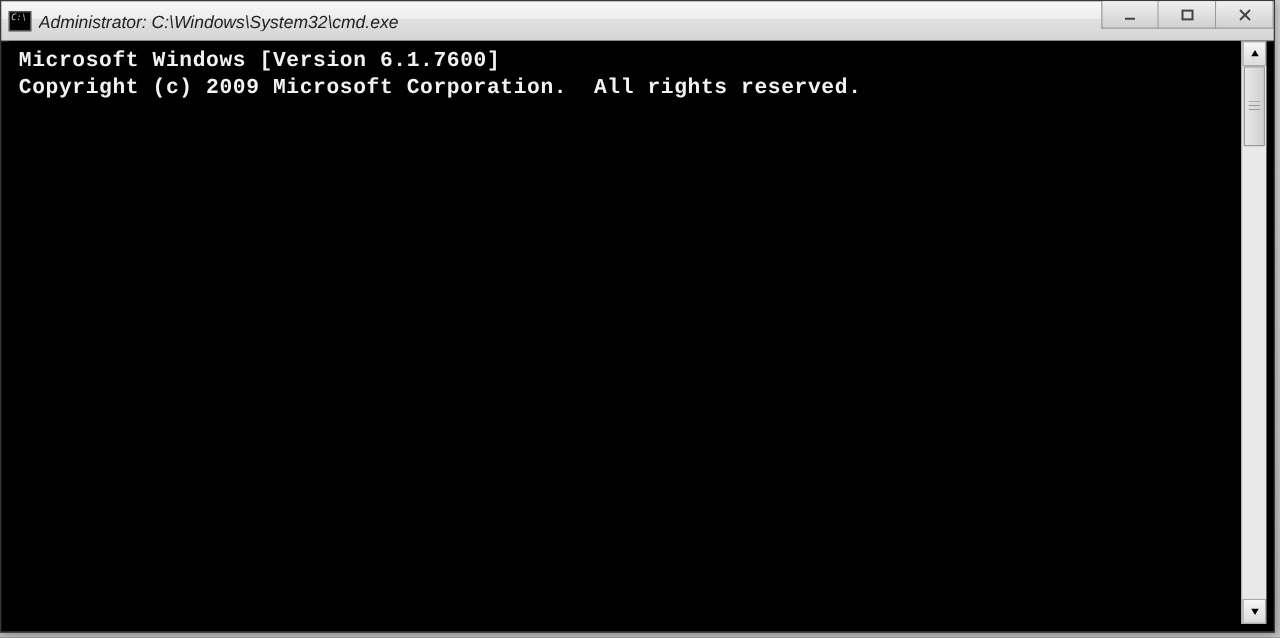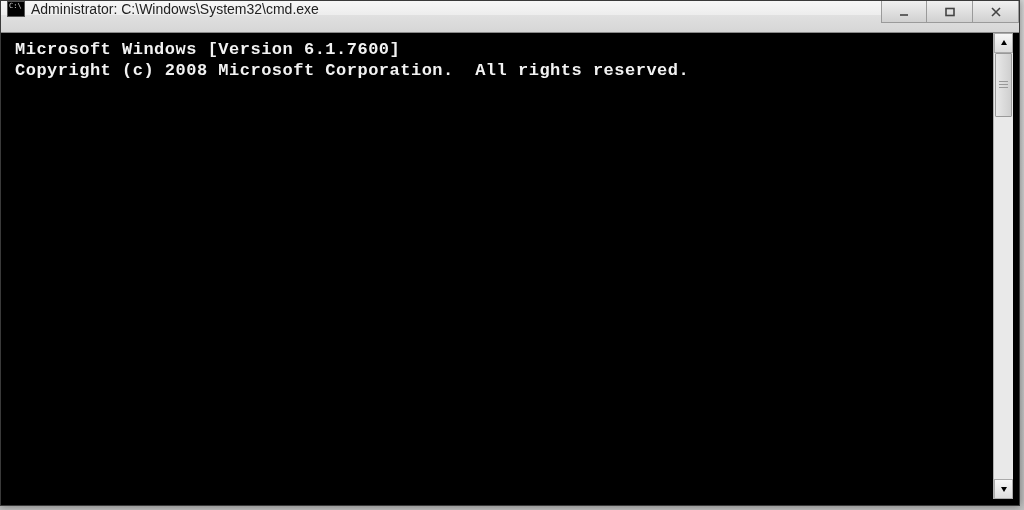--- a/index.html
+++ b/index.html
@@ -19,22 +19,24 @@
     height: 506px;
     border: 1px solid #3a3a3a;
     background: #000;
     box-shadow: 0 0 8px rgba(0,0,0,0.4);
   }
   .titlebar {
     height: 32px;
     background: linear-gradient(to bottom, #f7f7f7 0%, #ededed 45%, #e0e0e0 46%, #d6d6d6 100%);
     border-bottom: 1px solid #8a8a8a;
     display: flex;
+    align-items: center;
     padding-left: 6px;
     position: relative;
+    font-style: italic;
   }
   .app-icon {
     width: 18px;
     height: 16px;
     margin-right: 6px;
     background: #000;
     border: 1px solid #555;
     position: relative;
     flex-shrink: 0;
   }
@@ -163,21 +165,21 @@
       <div class="win-btn">
         <svg viewBox="0 0 12 10">
             <line class="glyph" x1="2" y1="1" x2="10" y2="9"></line>
             <line class="glyph" x1="10" y1="1" x2="2" y2="9"></line>
           </svg>
       </div>
     </div>
   </div>
 
   <div class="client">
-    <div class="terminal"><span class="line">Microsoft Windows [Version 6.1.7600]</span><span class="line">Copyright (c) 2008 Microsoft Corporation.  All rights reserved.</span></div>
+    <div class="terminal"><span class="line">Microsoft Windows [Version 6.1.7600]</span><span class="line">Copyright (c) 2009 Microsoft Corporation.  All rights reserved.</span></div>
 
     <div class="scrollbar">
       <div class="sb-btn">
         <svg viewBox="0 0 8 8">
             <polygon class="glyph-fill" points="4,1 7,6 1,6"></polygon>
           </svg>
       </div>
       <div class="sb-track">
         <div class="sb-thumb"></div>
       </div>

